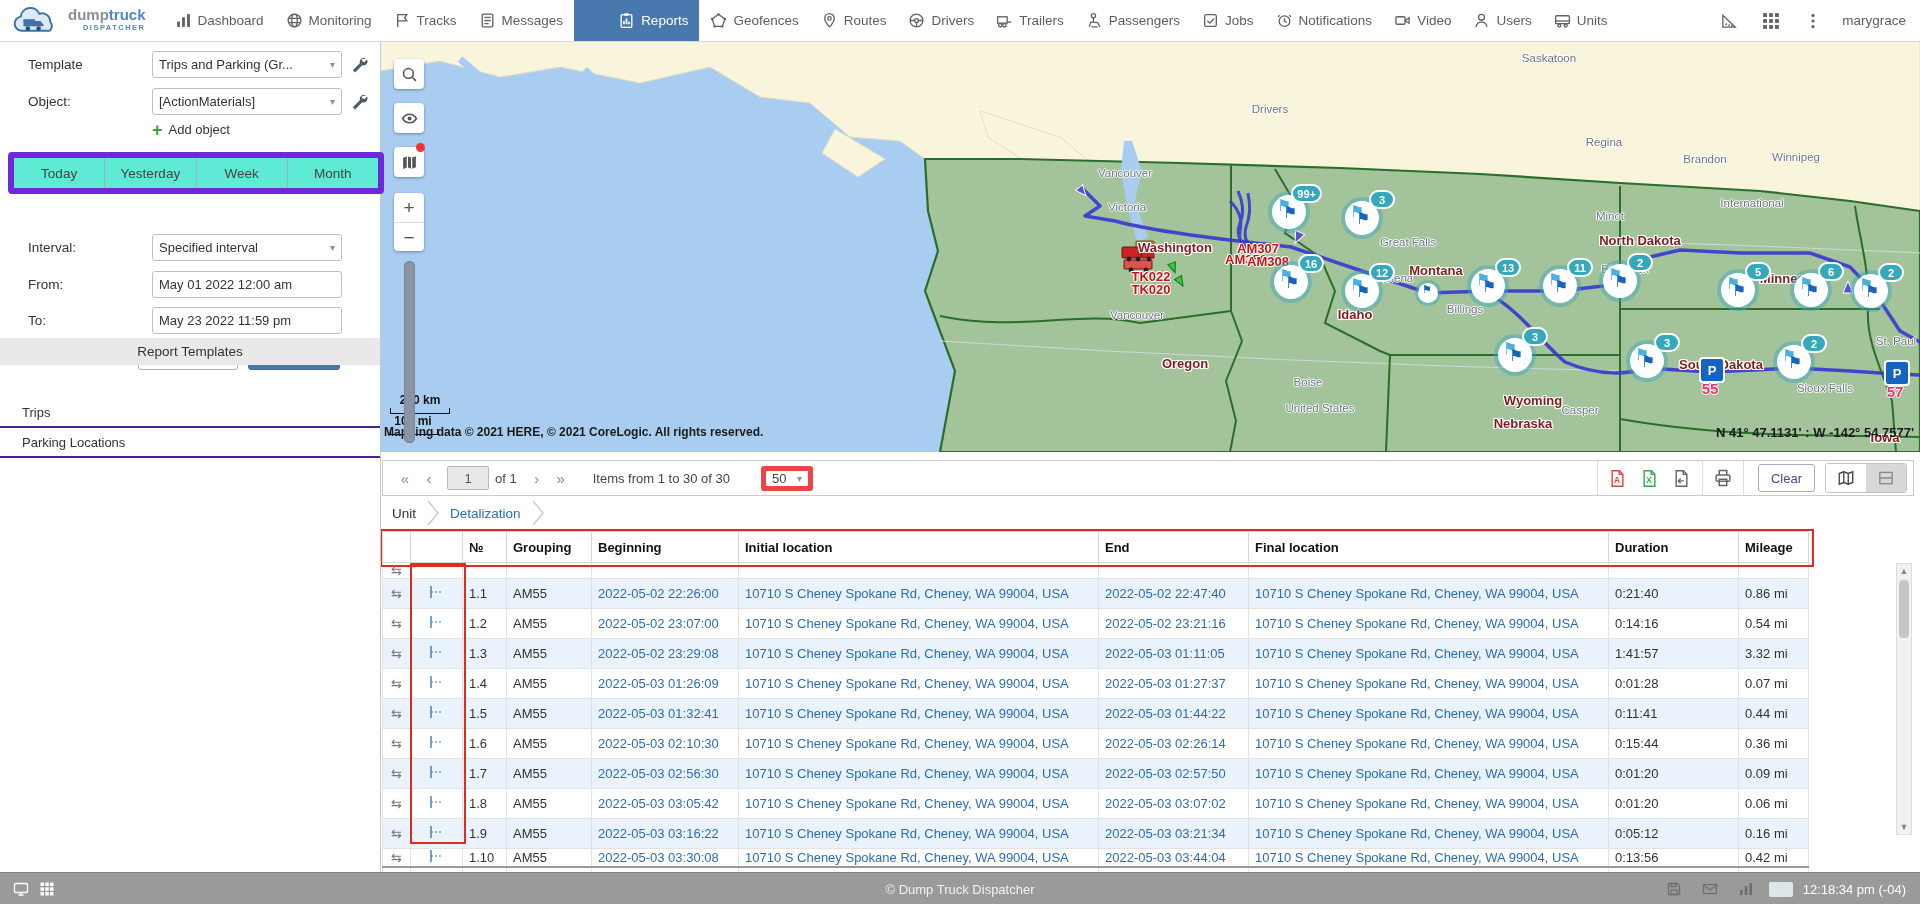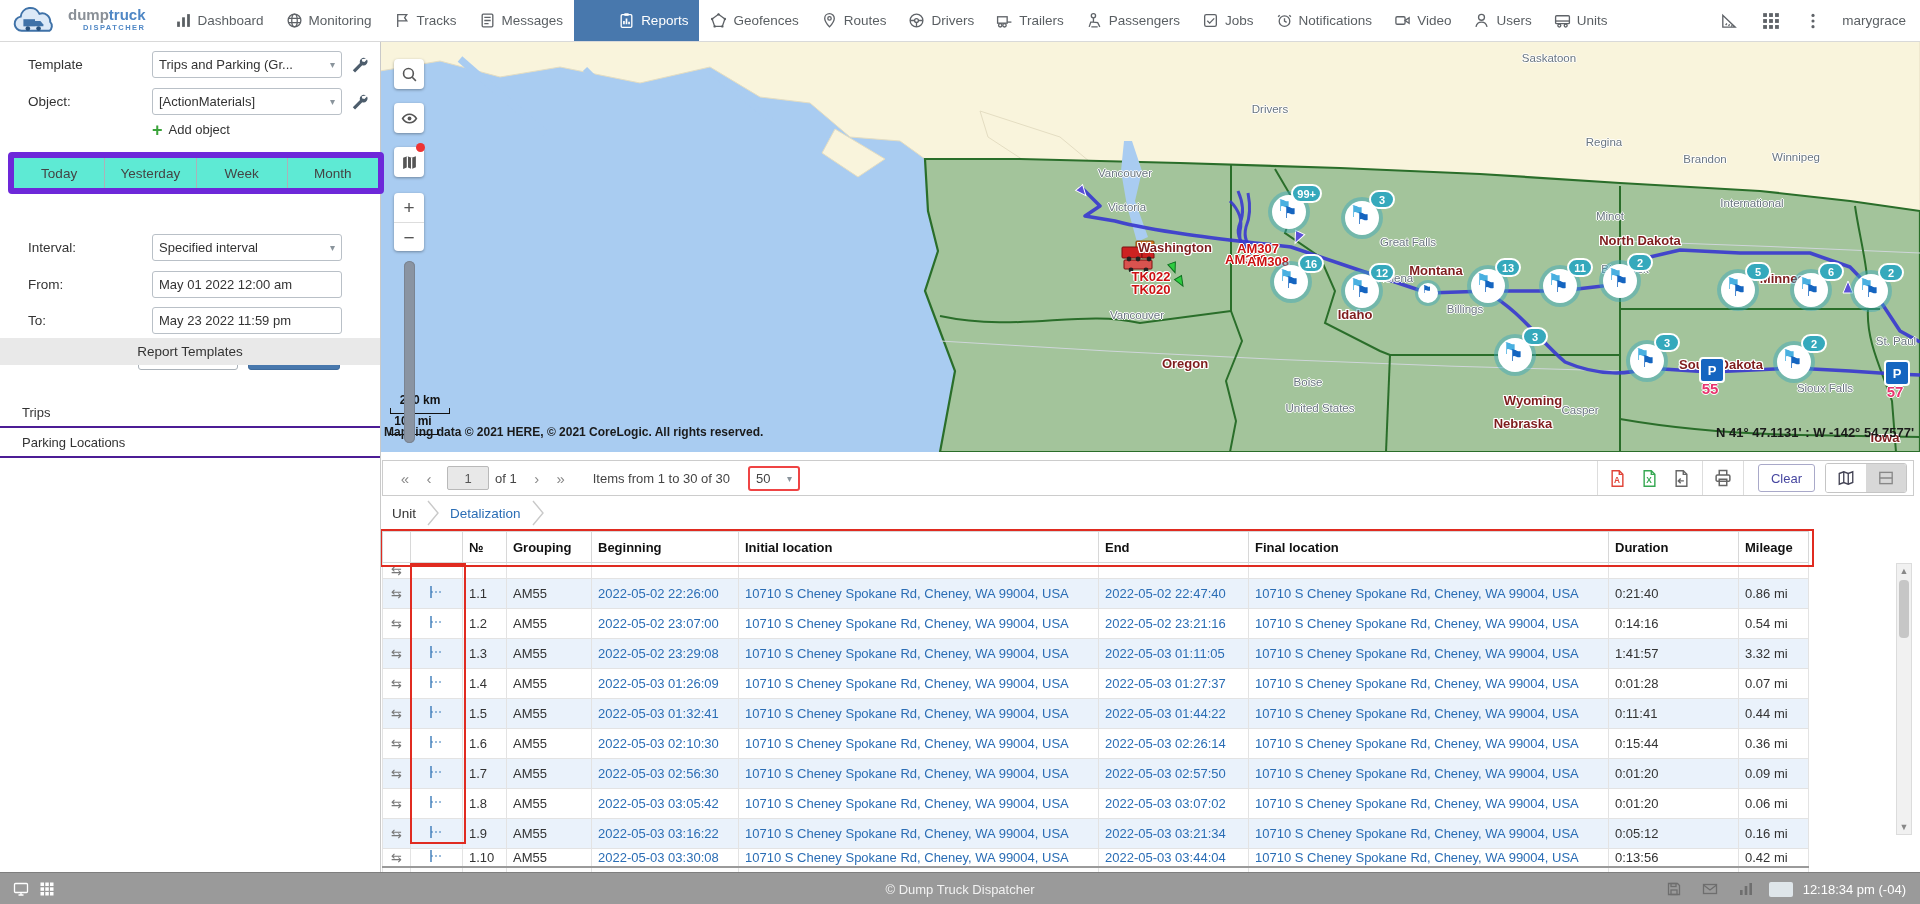--- a/index.html
+++ b/index.html
@@ -86,22 +86,22 @@
   .scale .bar{border:1.5px solid #111;border-top:none;height:5px;margin-top:1px;}
   .attrib{position:absolute;left:4px;top:384px;font-size:12px;font-weight:bold;color:#1a1a1a;z-index:4;}
   .coords{position:absolute;right:6px;top:384px;font-size:13px;font-weight:bold;color:#1a1a1a;z-index:4;}
   
   .results{position:absolute;left:380px;top:452px;width:1540px;height:420px;background:#fff;z-index:20;}
   .toolbar{position:absolute;left:2px;top:8px;width:1532px;height:36px;border:1px solid #ccc;
            display:flex;align-items:center;box-sizing:border-box;color:#444;}
   .pgbtn{width:24px;text-align:center;color:#888;font-size:15px;cursor:pointer;}
   .pginput{width:40px;height:22px;background:#e8e8e8;border:1px solid #b9b9b9;border-radius:2px;
            display:flex;align-items:center;justify-content:center;margin:0 6px;color:#555;}
-  .pgsize{width:52px;height:25px;border:2px solid #ef4444;border-radius:3px;display:flex;align-items:center;
-          padding:0 6px;box-sizing:border-box;margin-left:18px;cursor:pointer;}
+  .pgsize{width:52px;height:25px;border:5px solid #ef4444;border-radius:3px;display:flex;align-items:center;
+          padding:0 6px;box-sizing:border-box;margin-left:31px;cursor:pointer;}
   .pgsize .caret{margin-left:auto;color:#8a949c;font-size:10px;}
   .tb-right{margin-left:auto;display:flex;align-items:center;height:100%;}
   .tb-ic{width:32px;height:24px;display:flex;align-items:center;justify-content:center;cursor:pointer;}
   .tb-sep{width:1px;height:34px;background:#ddd;margin:0 4px;}
   .clear-btn{height:26px;padding:0 12px;border:1px solid #a9a9c9;border-radius:3px;color:#4646a0;
              display:flex;align-items:center;margin:0 10px;cursor:pointer;}
   .toggle{display:flex;border:1px solid #c5c5c5;border-radius:3px;overflow:hidden;margin-right:6px;}
   .toggle div{width:40px;height:28px;display:flex;align-items:center;justify-content:center;cursor:pointer;}
   .toggle .on{background:#fff;} .toggle .off{background:#d8d8d8;}
   .tabs{position:absolute;left:2px;top:44px;height:34px;display:flex;align-items:center;}

